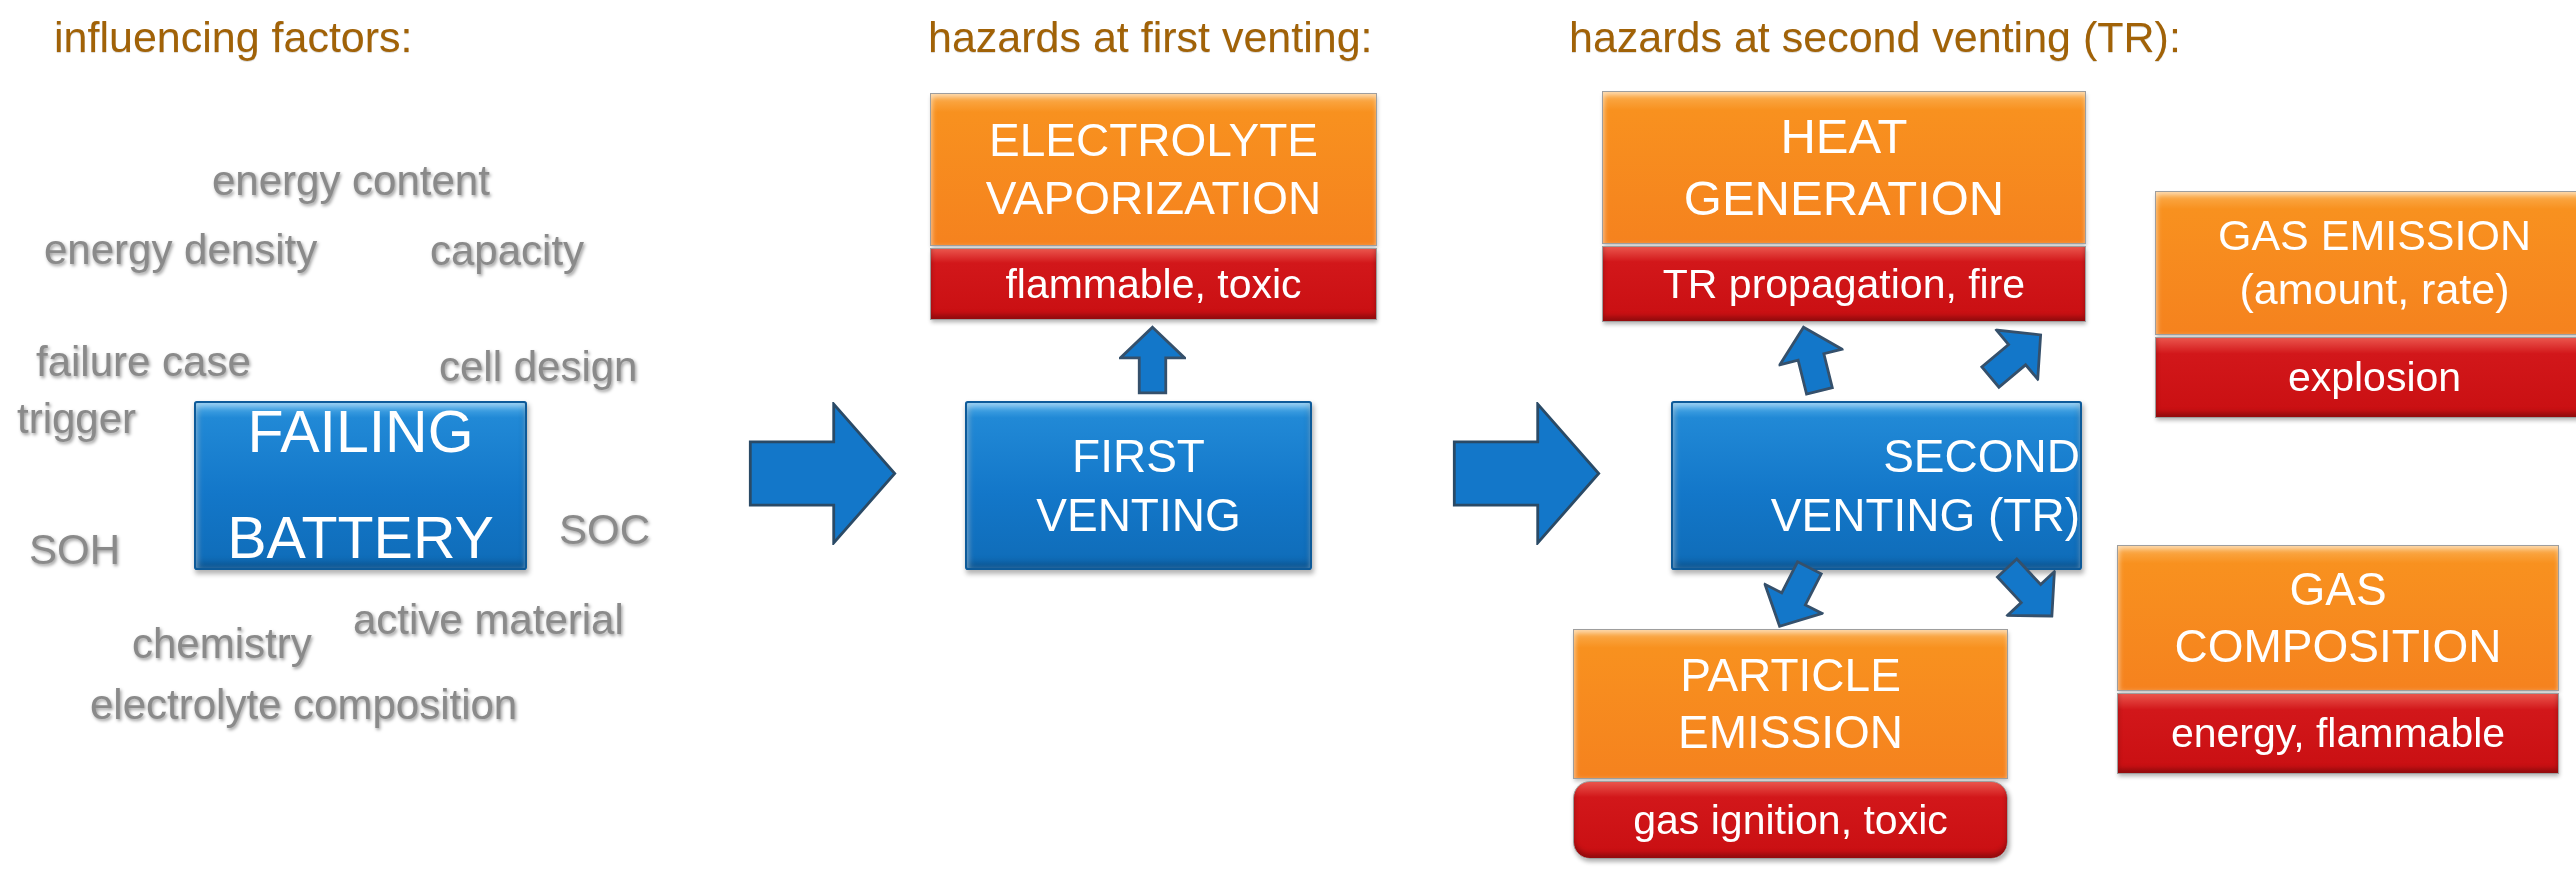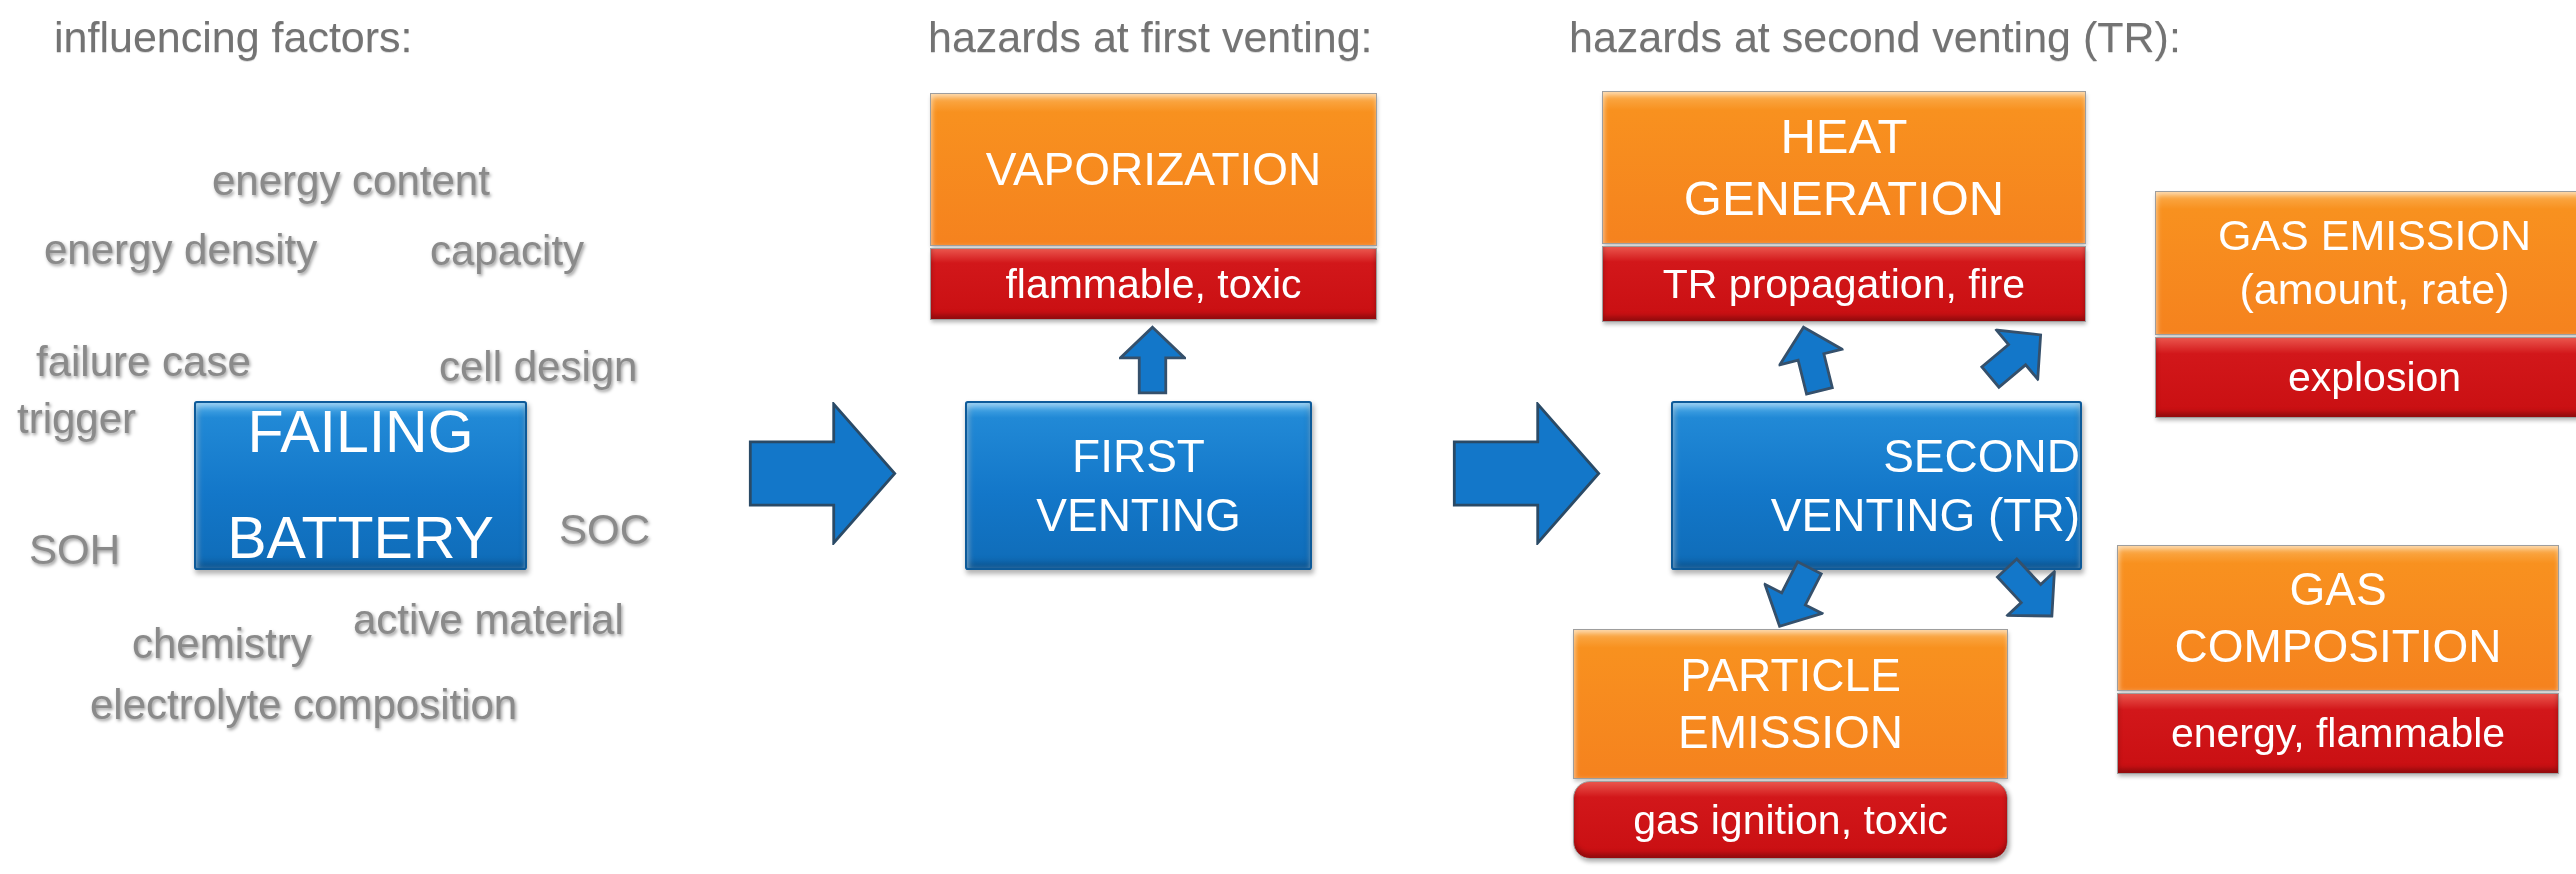--- a/index.html
+++ b/index.html
@@ -1,21 +1,21 @@
 <!DOCTYPE html>
 <html style="font-size:11.2px"><head>
 <meta charset="utf-8">
 <style>
   html,body{margin:0;padding:0;background:#ffffff;}
   body{width:2576px;height:874px;position:relative;overflow:hidden;
        font-family:"Liberation Sans","DejaVu Sans",sans-serif;}
   .stage{position:absolute;inset:0;}
 
   
-  .hdr{position:absolute;font-size:43px;color:#737373;white-space:nowrap;
+  .hdr{position:absolute;font-size:43px;color:#a16207;white-space:nowrap;
        text-shadow:0 0.7px 0.7px rgba(0,0,0,.15);}
   .hdr-left{left:54px;top:12.6px;}
   .hdr-mid{left:928px;top:12.6px;}
   .hdr-right{left:1569px;top:12.6px;}
 
   
   .word{position:absolute;font-size:42px;color:#8a8a8a;white-space:nowrap;
         text-shadow:1.4px 2.1px 3.5px rgba(0,0,0,.40);}
   .w-energy-content{left:212px;top:157px;}
   .w-energy-density{left:44px;top:226px;}
@@ -114,20 +114,21 @@
     <div class="ln">FIRST</div>
     <div class="ln">VENTING</div>
   </div>
   <div class="bluebox bb-second">
     <div class="ln">SECOND</div>
     <div class="ln">VENTING (TR)</div>
   </div>
 
   <div class="stack st-electrolyte">
     <div class="obox">
+      <div class="ln">ELECTROLYTE</div>
       <div class="ln">VAPORIZATION</div>
     </div>
     <div class="rbox">flammable, toxic</div>
   </div>
 
   <div class="stack st-heat">
     <div class="obox">
       <div class="ln">HEAT</div>
       <div class="ln">GENERATION</div>
     </div>

